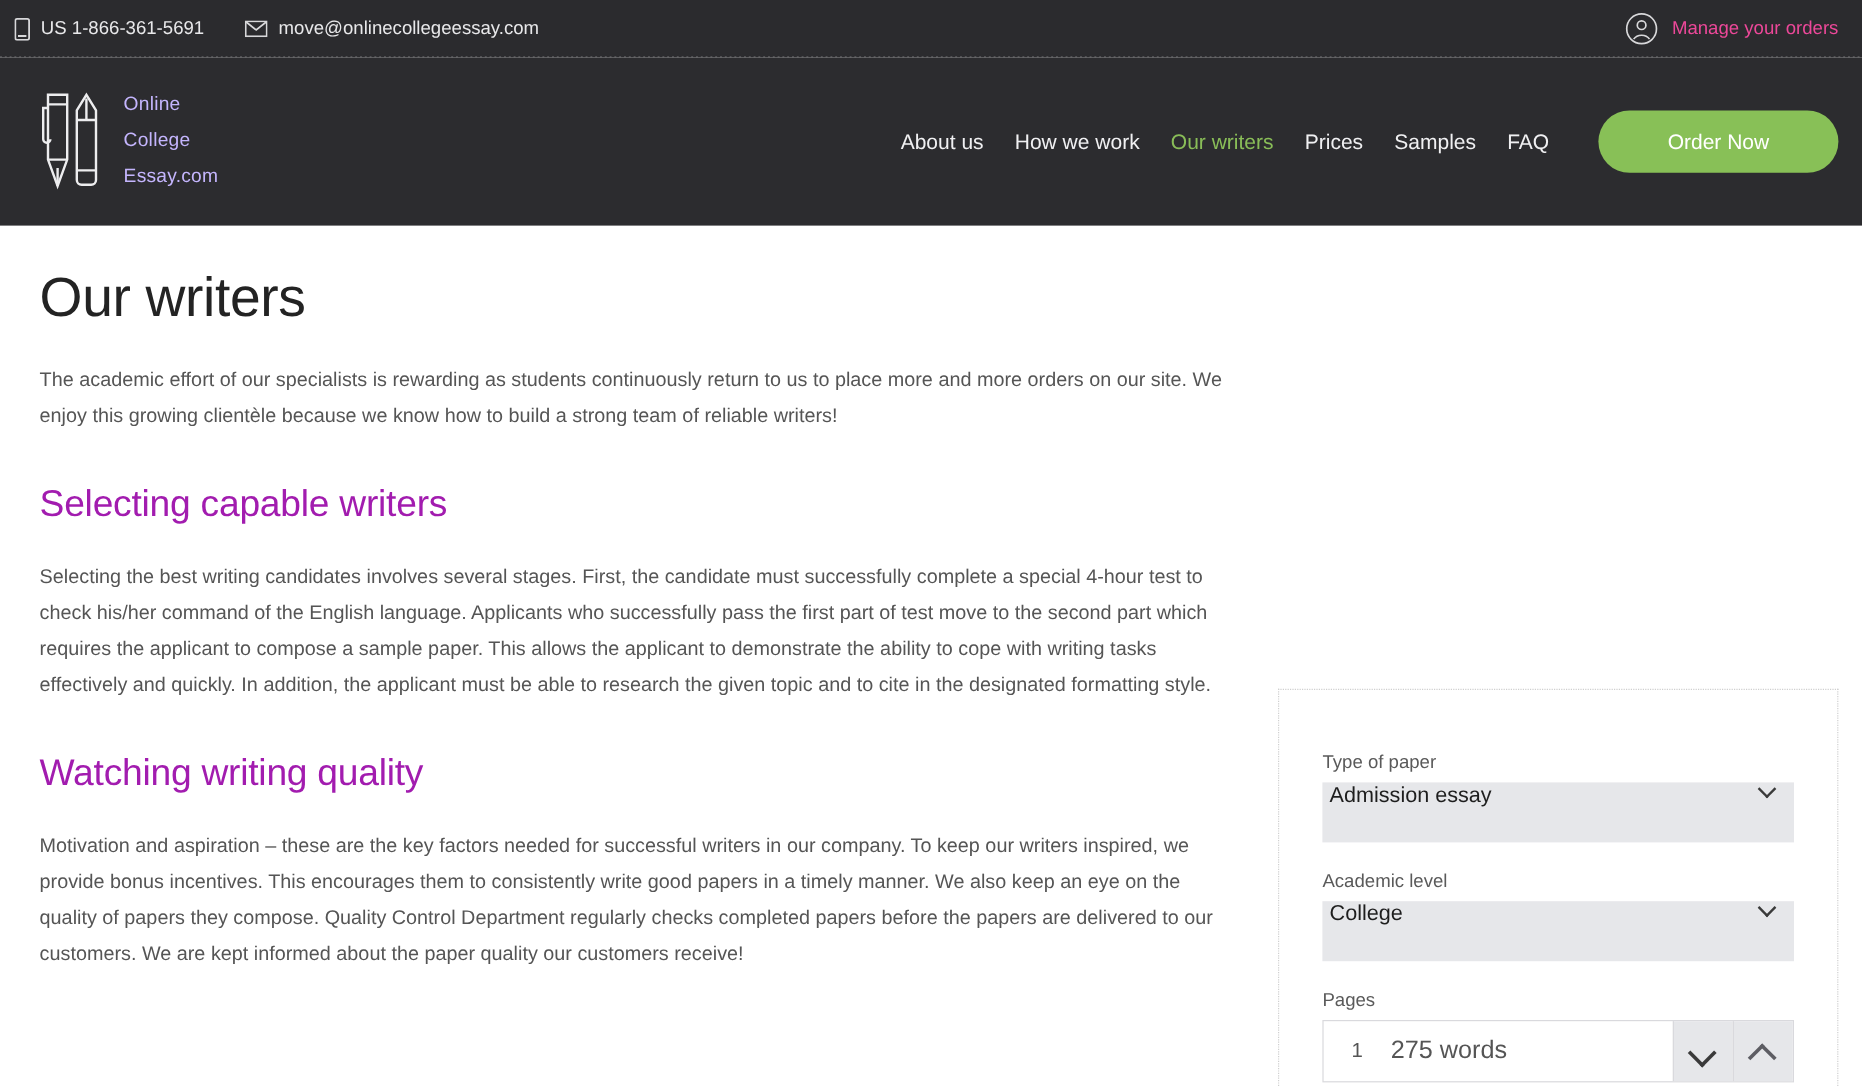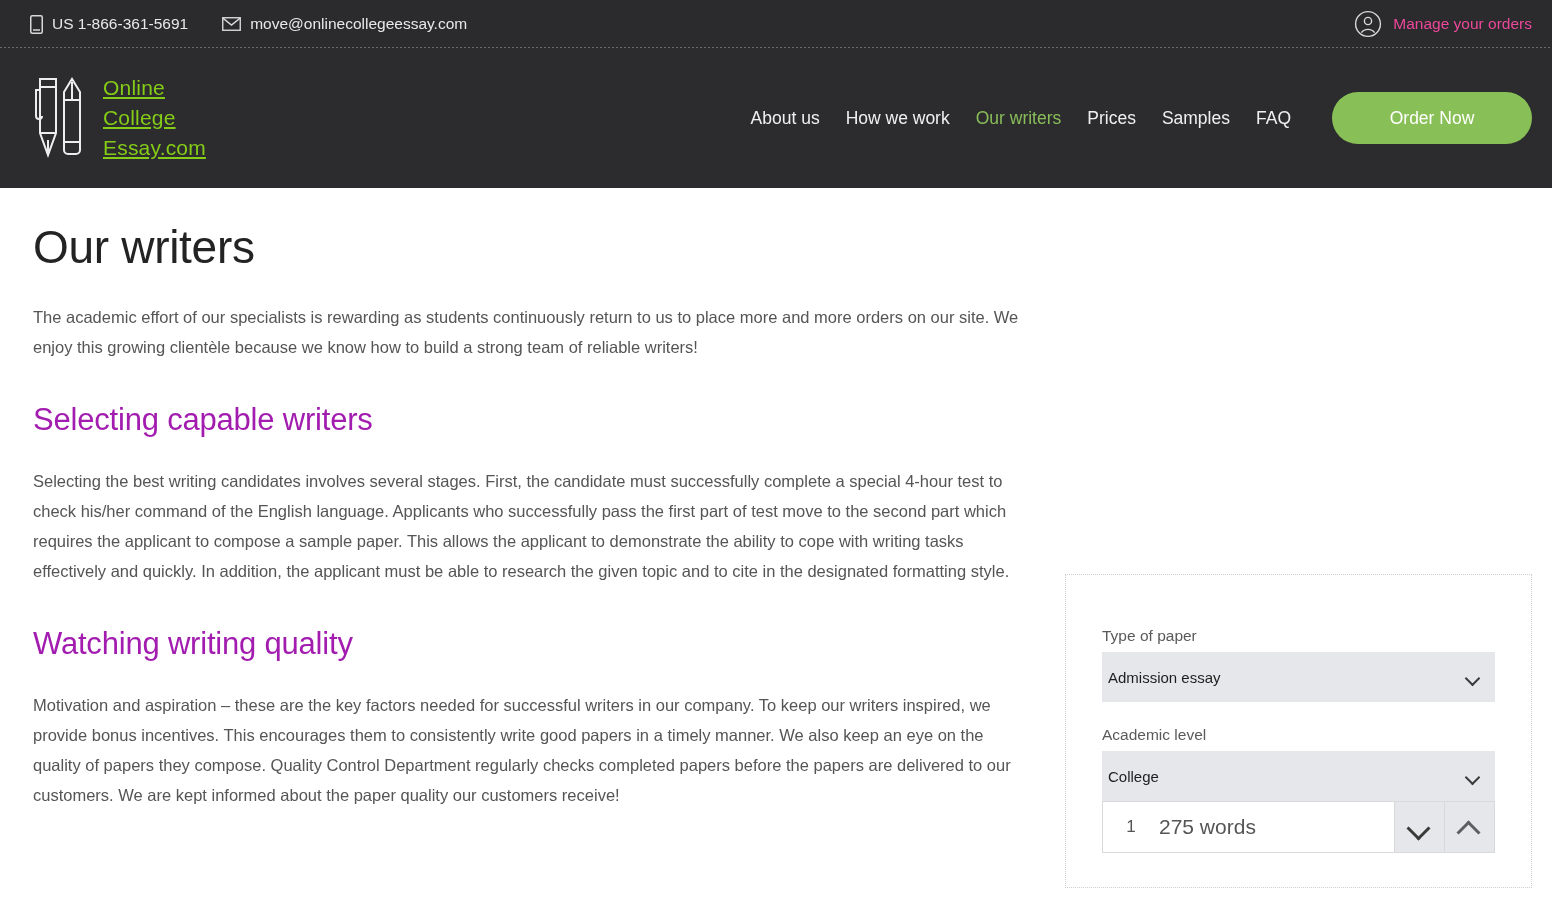--- a/index.html
+++ b/index.html
@@ -12,21 +12,21 @@
     font-family: "Liberation Sans", sans-serif;
     color: #333;
   }
 
   
   .topbar {
     height: 48px;
     background: #2b2b2e;
     display: flex;
     align-items: center;
-    padding: 0 20px 0 30px;
+    padding: 0 20px 0 12px;
     position: relative;
   }
   .topbar::after {
     content: "";
     position: absolute;
     left: 0; right: 0; bottom: 0;
     height: 1px;
     background-image: linear-gradient(to right, #6a6a6d 0 2px, transparent 2px 4px);
     background-size: 4px 1px;
     background-repeat: repeat-x;
@@ -58,25 +58,24 @@
     display: flex;
     align-items: center;
     padding: 0 20px 0 30px;
   }
   .logo {
     display: flex;
     align-items: center;
     gap: 17px;
   }
   .logo-text {
-    color: #84cc16;
-    font-size: 21px;
+    color: #c4b5fd;
+    font-size: 16px;
     line-height: 30px;
     letter-spacing: .2px;
-    text-decoration: underline;
   }
   .header-spacer { flex: 1; }
   .nav {
     display: flex;
     align-items: center;
     gap: 0;
   }
   .nav a {
     color: #f0f0f2;
     font-size: 17.5px;
@@ -146,23 +145,23 @@
   .field-label {
     font-size: 15.5px;
     color: #5a5a5a;
     margin-bottom: 7px;
   }
   .field-label.spaced { margin-top: 24px; }
   .select-box {
     height: 50px;
     background: #e6e7ea;
     display: flex;
-    align-items: center;
+    align-items: flex-start;
     padding: 0 14px 0 6px;
-    font-size: 15px;
+    font-size: 18px;
     color: #1e1e1e;
     cursor: pointer;
   }
   .select-value { flex: 1; }
   .chev {
     width: 15px; height: 9px;
     position: relative;
   }
   .chev::before {
     content: "";
@@ -309,20 +308,21 @@
         <span class="select-value">Admission essay</span>
         <span class="chev"></span>
       </div>
 
       <div class="field-label spaced">Academic level</div>
       <div class="select-box">
         <span class="select-value">College</span>
         <span class="chev"></span>
       </div>
 
+      <div class="field-label spaced">Pages</div>
       <div class="pages-row">
         <div class="pages-count">1</div>
         <div class="pages-words">275 words</div>
         <div class="stepper">
           <span class="chev big"></span>
         </div>
         <div class="stepper">
           <span class="chev big up"></span>
         </div>
       </div>

